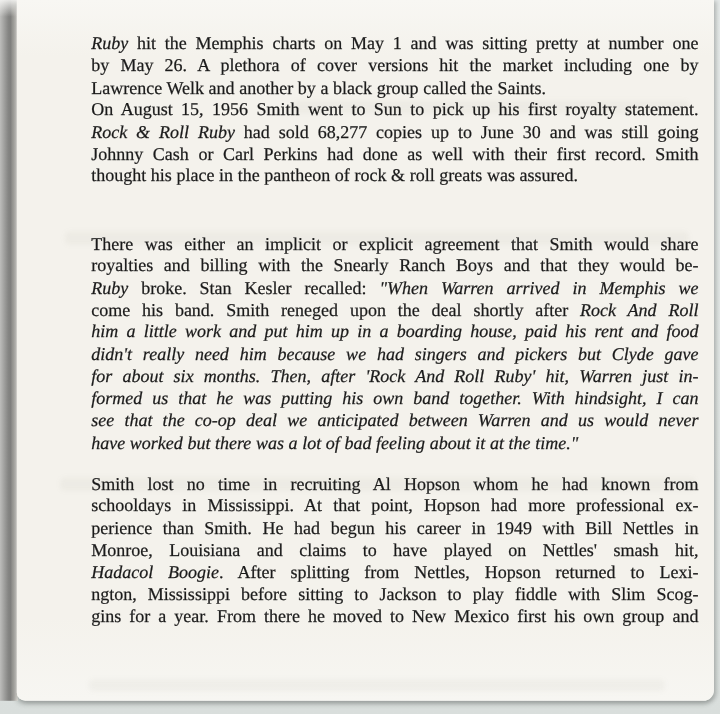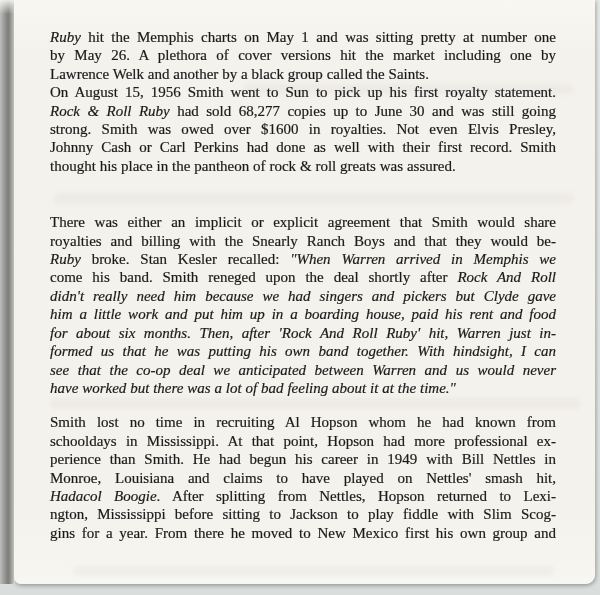--- a/index.html
+++ b/index.html
@@ -50,21 +50,21 @@
     filter: blur(2px);
     border-radius: 4px;
   }
   .a1 { left: 230px; top: 84px;  width: 330px; height: 10px; }
   .a2 { left: 40px;  top: 193px; width: 520px; height: 11px; }
   .a3 { left: 36px;  top: 398px; width: 530px; height: 11px; }
   .a4 { left: 60px;  top: 566px; width: 480px; height: 10px; }
 
   .text-block {
     position: absolute;
-    left: 36px; top: 28px;
+    left: 62px; top: 28px;
     width: 506px;
     color: var(--ink);
     font-size: 15px;
     line-height: 18.4px;
     -webkit-text-stroke: 0.22px rgba(25,25,25,0.85);
   }
 
   .paragraph + .paragraph { }
   .paragraph:nth-child(3) { margin-top: 38px; }
   .paragraph:nth-child(4) { margin-top: 16px; }
@@ -94,31 +94,30 @@
     <div class="artifact a4"></div>
     <div class="text-block">
         <div class="paragraph">
           <div class="line"><span class="it">Ruby</span><span class="ro"> hit the Memphis charts on May 1 and was sitting pretty at number one</span></div>
           <div class="line"><span class="ro">by May 26. A plethora of cover versions hit the market including one by</span></div>
           <div class="line last"><span class="ro">Lawrence Welk and another by a black group called the Saints.</span></div>
         </div>
         <div class="paragraph">
           <div class="line"><span class="ro">On August 15, 1956 Smith went to Sun to pick up his first royalty statement.</span></div>
           <div class="line"><span class="it">Rock &amp; Roll Ruby</span><span class="ro"> had sold 68,277 copies up to June 30 and was still going</span></div>
-          <div class="line"><span class="ro">strong. Smith was owed over $1600 in royalties. Not even Elvis Presley,</span></div>
           <div class="line"><span class="ro">Johnny Cash or Carl Perkins had done as well with their first record. Smith</span></div>
           <div class="line last"><span class="ro">thought his place in the pantheon of rock &amp; roll greats was assured.</span></div>
         </div>
         <div class="paragraph">
           <div class="line"><span class="ro">There was either an implicit or explicit agreement that Smith would share</span></div>
           <div class="line"><span class="ro">royalties and billing with the Snearly Ranch Boys and that they would be-</span></div>
           <div class="line"><span class="it">Ruby</span><span class="ro"> broke. Stan Kesler recalled: </span><span class="it">"When Warren arrived in Memphis we</span></div>
           <div class="line"><span class="ro">come his band. Smith reneged upon the deal shortly after </span><span class="it">Rock And Roll</span></div>
+          <div class="line"><span class="it">him a little work and put him up in a boarding house, paid his rent and food</span></div>
           <div class="line"><span class="it">didn't really need him because we had singers and pickers but Clyde gave</span></div>
-          <div class="line"><span class="it">him a little work and put him up in a boarding house, paid his rent and food</span></div>
           <div class="line"><span class="it">for about six months. Then, after 'Rock And Roll Ruby' hit, Warren just in-</span></div>
           <div class="line"><span class="it">formed us that he was putting his own band together. With hindsight, I can</span></div>
           <div class="line"><span class="it">see that the co-op deal we anticipated between Warren and us would never</span></div>
           <div class="line last"><span class="it">have worked but there was a lot of bad feeling about it at the time."</span></div>
         </div>
         <div class="paragraph">
           <div class="line"><span class="ro">Smith lost no time in recruiting Al Hopson whom he had known from</span></div>
           <div class="line"><span class="ro">schooldays in Mississippi. At that point, Hopson had more professional ex-</span></div>
           <div class="line"><span class="ro">perience than Smith. He had begun his career in 1949 with Bill Nettles in</span></div>
           <div class="line"><span class="ro">Monroe, Louisiana and claims to have played on Nettles' smash hit,</span></div>

